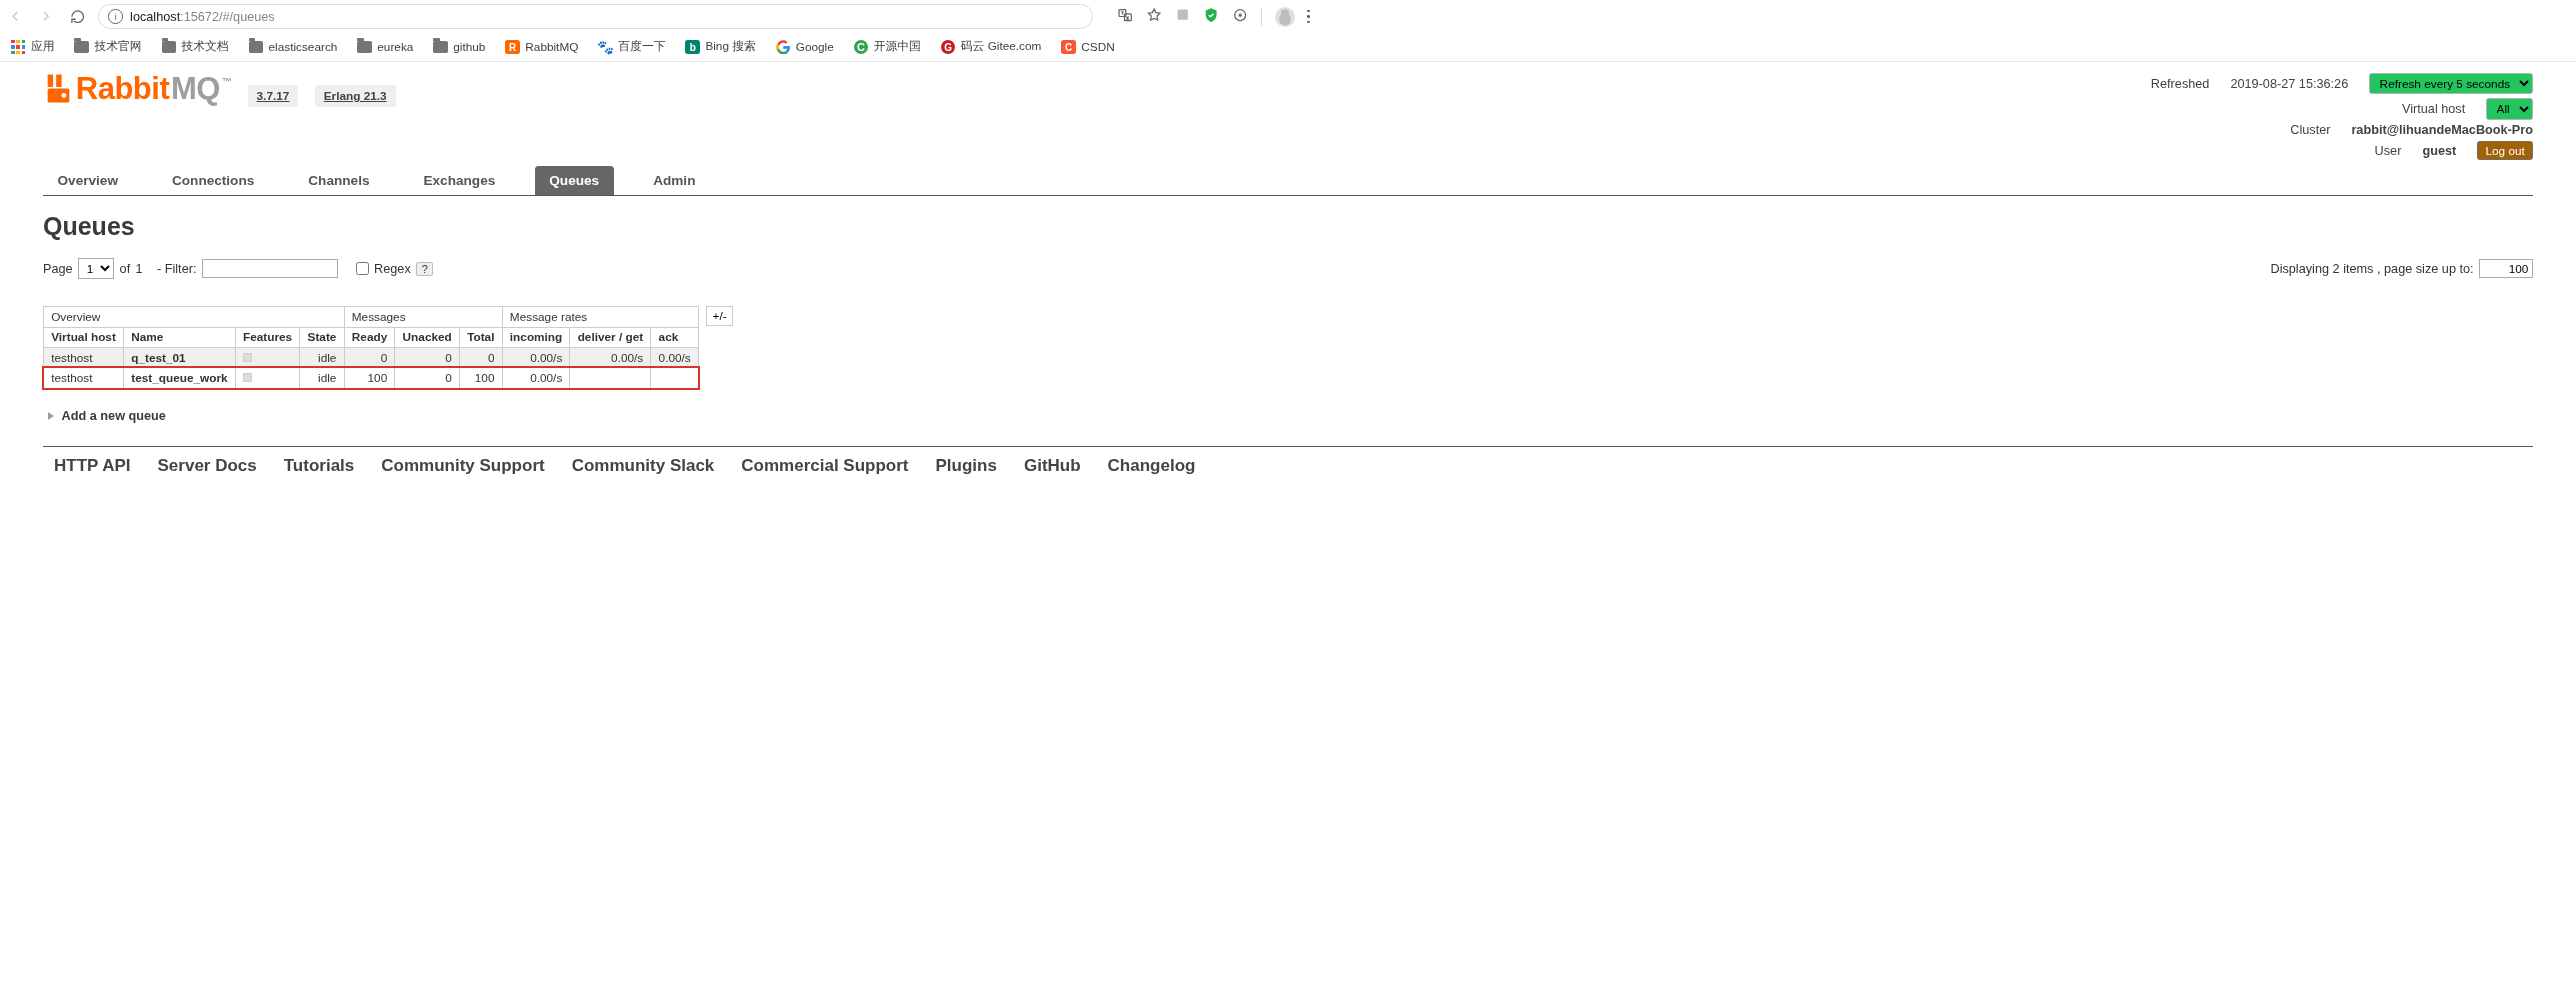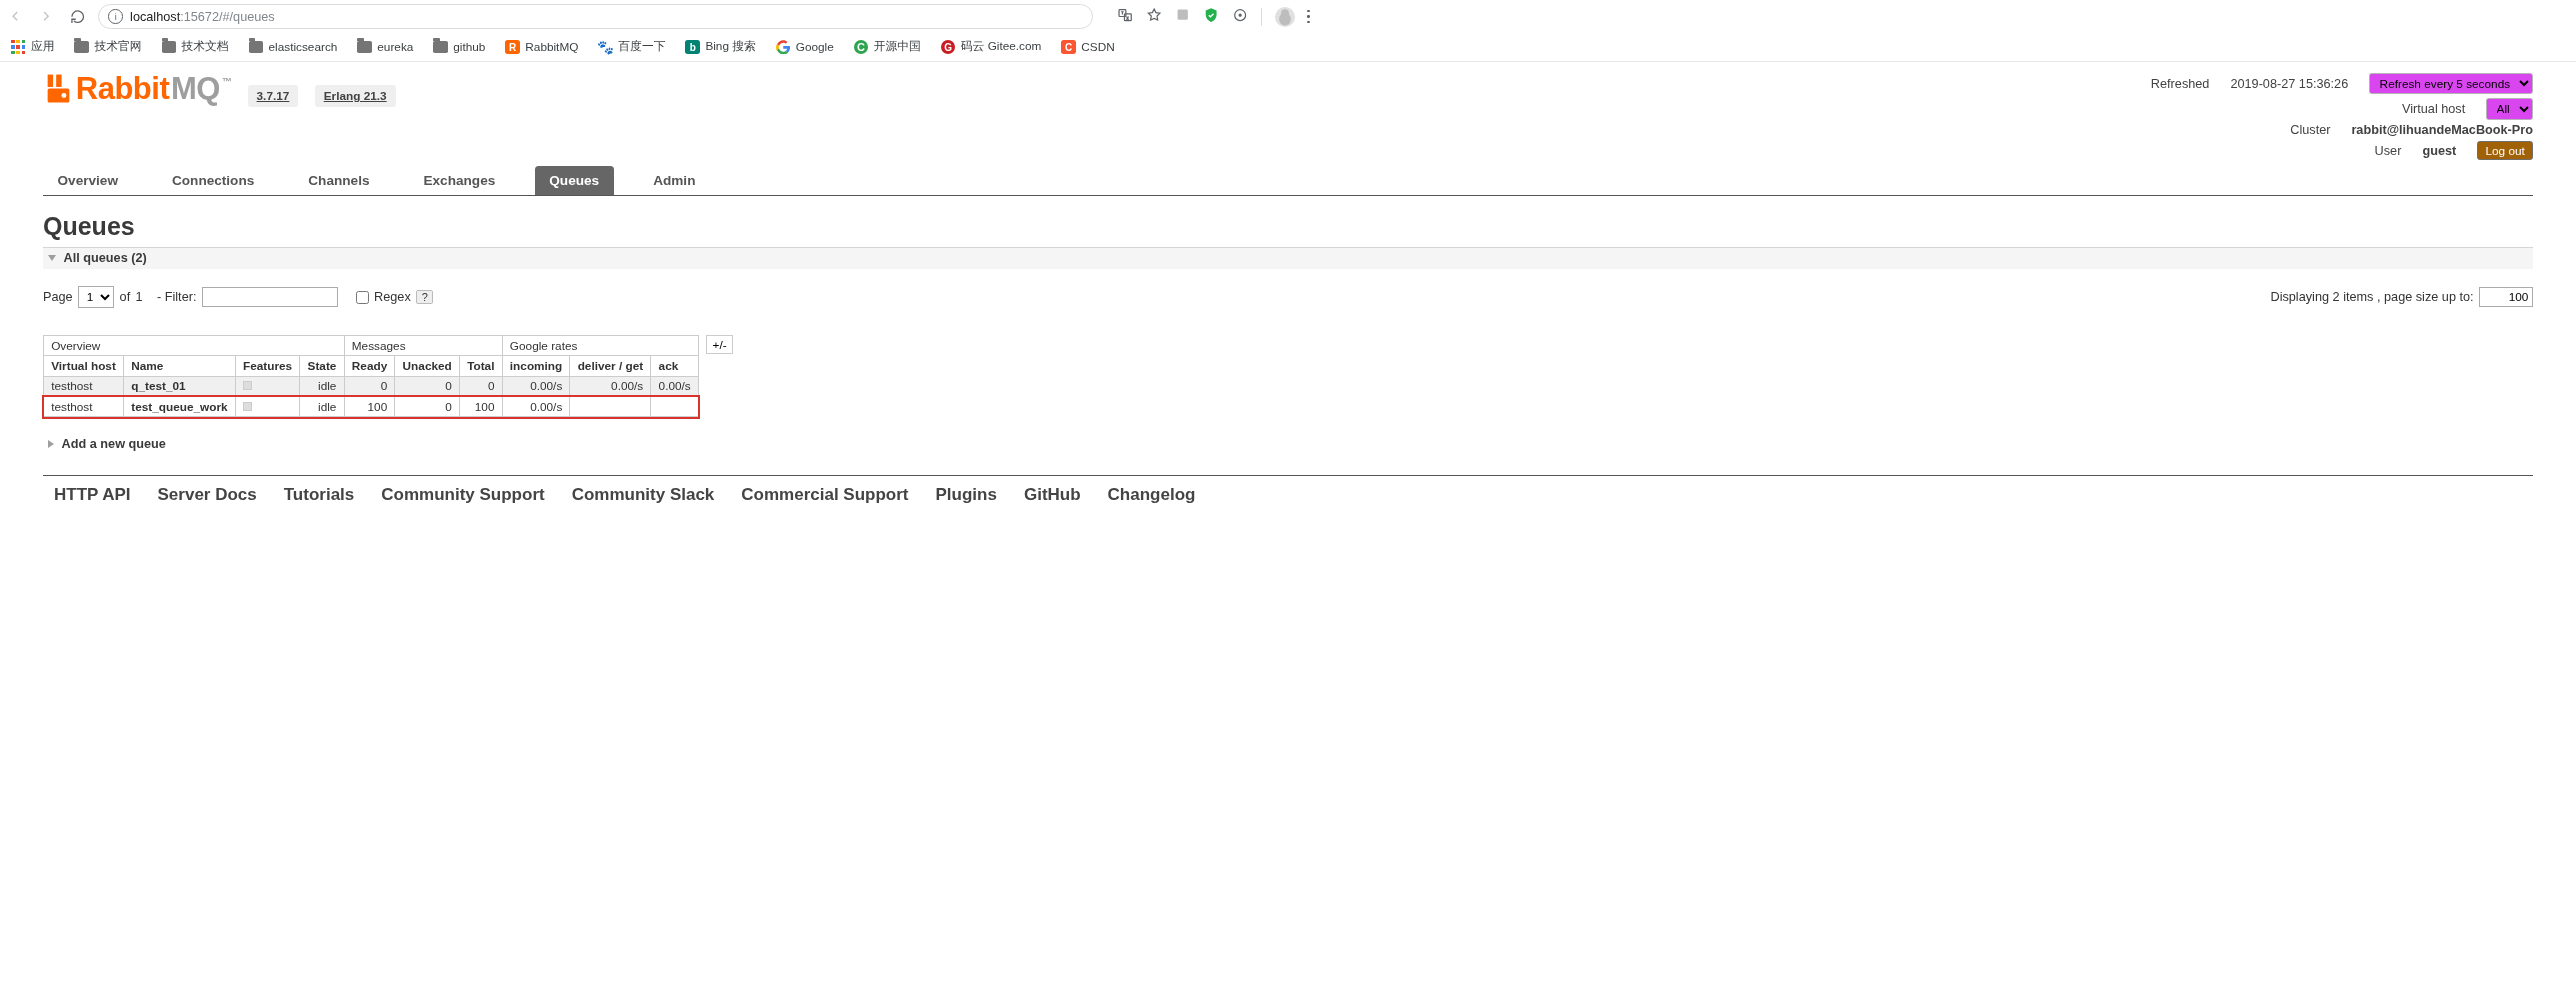--- a/index.html
+++ b/index.html
@@ -69,21 +69,21 @@
   .logo svg{height:31px;}
   .logo .mq{ color:#9e9e9e; font-weight:600;}
   .logo .tm{ color:#9e9e9e; font-size:10px; font-weight:600; align-self:flex-start; padding-top:5.4px;}
   .ver { background:#efefef; border-radius:2.7px; padding:3.6px 9px; font-size:11.8px;
     font-weight:600; color:#424242; margin-top:14.5px;text-decoration:underline;}
   .hdr-right { margin-left:auto; text-align:right; font-size:12.7px; color:#424242;
     display:flex; flex-direction:column; gap:3.6px; padding-top:1.8px;}
   .hdr-right .line { display:flex; align-items:center; justify-content:flex-end; gap:21px;}
   .hdr-right b{font-weight:700;}
   select.inline, .logout-btn {
-    font-size:11.8px; border:0.9px solid #b5b5b5; background:#d946ef; border-radius:2.7px;
+    font-size:11.8px; border:0.9px solid #b5b5b5; background:#22c55e; border-radius:2.7px;
     padding:1.8px 5.4px; cursor:pointer;
   }
   .logout-btn{ background:#a16207;color:#fff;border:0.9px solid #6e6e6e; padding:1.8px 7.2px;}
   
   .tabs { display:flex; gap:25px; padding:1.8px 0 0 0; border-bottom:1.8px solid #555;
     margin-top:3.6px; align-items:flex-end;}
   .tab { padding:7.2px 14.5px 7.2px 14.5px; font-size:13.6px; font-weight:700; color:#555; cursor:pointer;
     border-radius:3.6px 3.6px 0 0;}
   .tab.active { background:#f60; color:#fff; background:#ff6600; }
   .tab.active { background:#666; }
@@ -297,26 +297,20 @@
       <div class="tab">Overview</div>
       <div class="tab">Connections</div>
       <div class="tab">Channels</div>
       <div class="tab">Exchanges</div>
       <div class="tab active">Queues</div>
       <div class="tab">Admin</div>
     </div>
 
   <h1 class="title">Queues</h1>
 
-  <div class="section-head">
-    <span class="tri"></span>
-    <span>
-      <span>All queues</span> <span>(2)</span>
-    </span>
-  </div>
 
 
   <div class="pag-row">
     <span>Page</span>
     <select><option>1</option></select>
     <span>of</span>
     <span>1</span>
     &nbsp;
     <span>- Filter:</span>
     <input type="text" class="filter-in" style="">
@@ -333,21 +327,21 @@
       <input type="text" value="100" style="">
     </div>
   </div>
 
   <div class="tbl-wrap">
     <table class="qtable">
       <thead>
         <tr id="group-row">
             <th colspan="4">Overview</th>
             <th colspan="3">Messages</th>
-            <th colspan="3">Google rates</th>
+            <th colspan="3">Message rates</th>
           </tr>
         <tr id="head-row">
             <th>Virtual host</th>
             <th>Name</th>
             <th>Features</th>
             <th>State</th>
             <th>Ready</th>
             <th>Unacked</th>
             <th>Total</th>
             <th>incoming</th>

